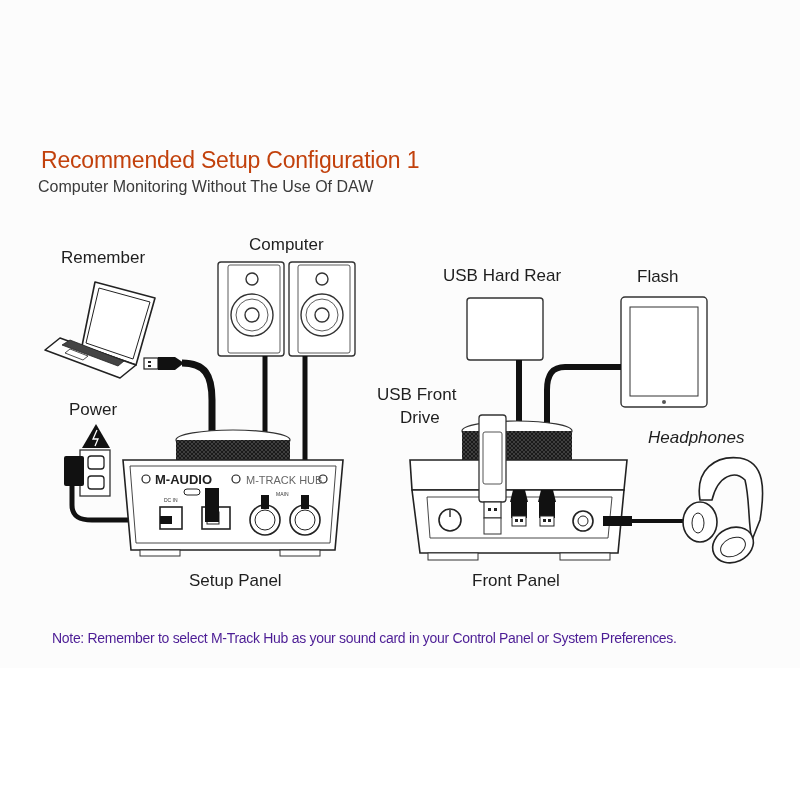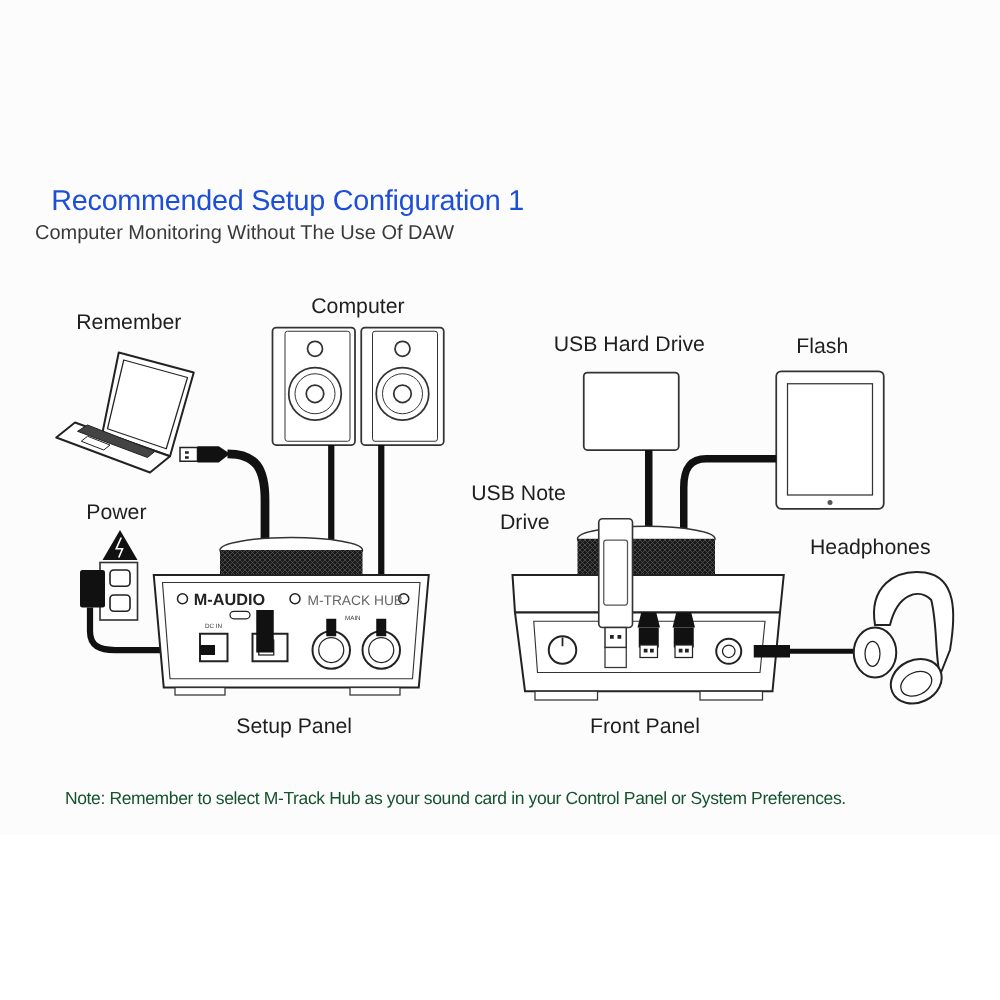--- a/index.html
+++ b/index.html
@@ -1,23 +1,23 @@
 <!DOCTYPE html>
 <html><head>
 <meta charset="utf-8">
 <style>
   html, body { margin: 0; padding: 0; }
   body { width: 800px; height: 800px; background: #ffffff; position: relative; overflow: hidden;
          font-family: "Liberation Sans", sans-serif; color: #222; }
   .canvas { position: absolute; left: 0; top: 0; width: 800px; height: 668px; background: #fcfcfc; }
   .txt { position: absolute; white-space: nowrap; }
-  .title { left: 41px; top: 147px; font-size: 23px; color: #1d4ed8; letter-spacing: -0.2px; }
-  .subtitle { left: 28px; top: 178px; font-size: 16px; color: #3a3a3a; }
+  .title { left: 41px; top: 147px; font-size: 23px; color: #c2410c; letter-spacing: -0.2px; }
+  .subtitle { left: 38px; top: 178px; font-size: 16px; color: #3a3a3a; }
   .lbl { font-size: 17px; color: #1e1e1e; }
-  .note { left: 52px; top: 630px; font-size: 14px; color: #14532d; letter-spacing: -0.3px; }
+  .note { left: 52px; top: 630px; font-size: 14px; color: #4c1d95; letter-spacing: -0.3px; }
   svg.art { position: absolute; left: 0; top: 0; }
 </style>
 </head>
 <body>
 
 <div class="canvas"></div>
 
 <div class="txt title">Recommended Setup Configuration 1</div>
 <div class="txt subtitle">Computer Monitoring Without The Use Of DAW</div>
 
@@ -163,20 +163,20 @@
     <ellipse cx="698" cy="523" rx="6" ry="10" stroke-width="1"></ellipse>
     <ellipse cx="733" cy="545" rx="21" ry="17" transform="rotate(-25 733 545)"></ellipse>
     <ellipse cx="733" cy="547" rx="13" ry="9" transform="rotate(-25 733 547)" stroke-width="1"></ellipse>
   </g>
 </svg>
 
 <div class="txt lbl" style="left:61px; top:248px;">Remember</div>
 <div class="txt lbl" style="left:249px; top:235px;">Computer</div>
 <div class="txt lbl" style="left:69px; top:400px;text-align:right;">Power</div>
 <div class="txt lbl" style="left:189px; top:571px;">Setup Panel</div>
-<div class="txt lbl" style="left:443px; top:266px;">USB Hard Drive</div>
+<div class="txt lbl" style="left:443px; top:266px;">USB Hard Rear</div>
 <div class="txt lbl" style="left:637px; top:267px;">Flash</div>
-<div class="txt lbl" style="left:377px; top:385px;">USB Note</div>
+<div class="txt lbl" style="left:377px; top:385px;">USB Front</div>
 <div class="txt lbl" style="left:400px; top:408px;">Drive</div>
-<div class="txt lbl" style="left:648px; top:428px;">Headphones</div>
+<div class="txt lbl" style="left:648px; top:428px;font-style:italic;">Headphones</div>
 <div class="txt lbl" style="left:472px; top:571px;text-align:center;">Front Panel</div>
 
 <div class="txt note">Note: Remember to select M-Track Hub as your sound card in your Control Panel or System Preferences.</div>
 
 </body></html>

